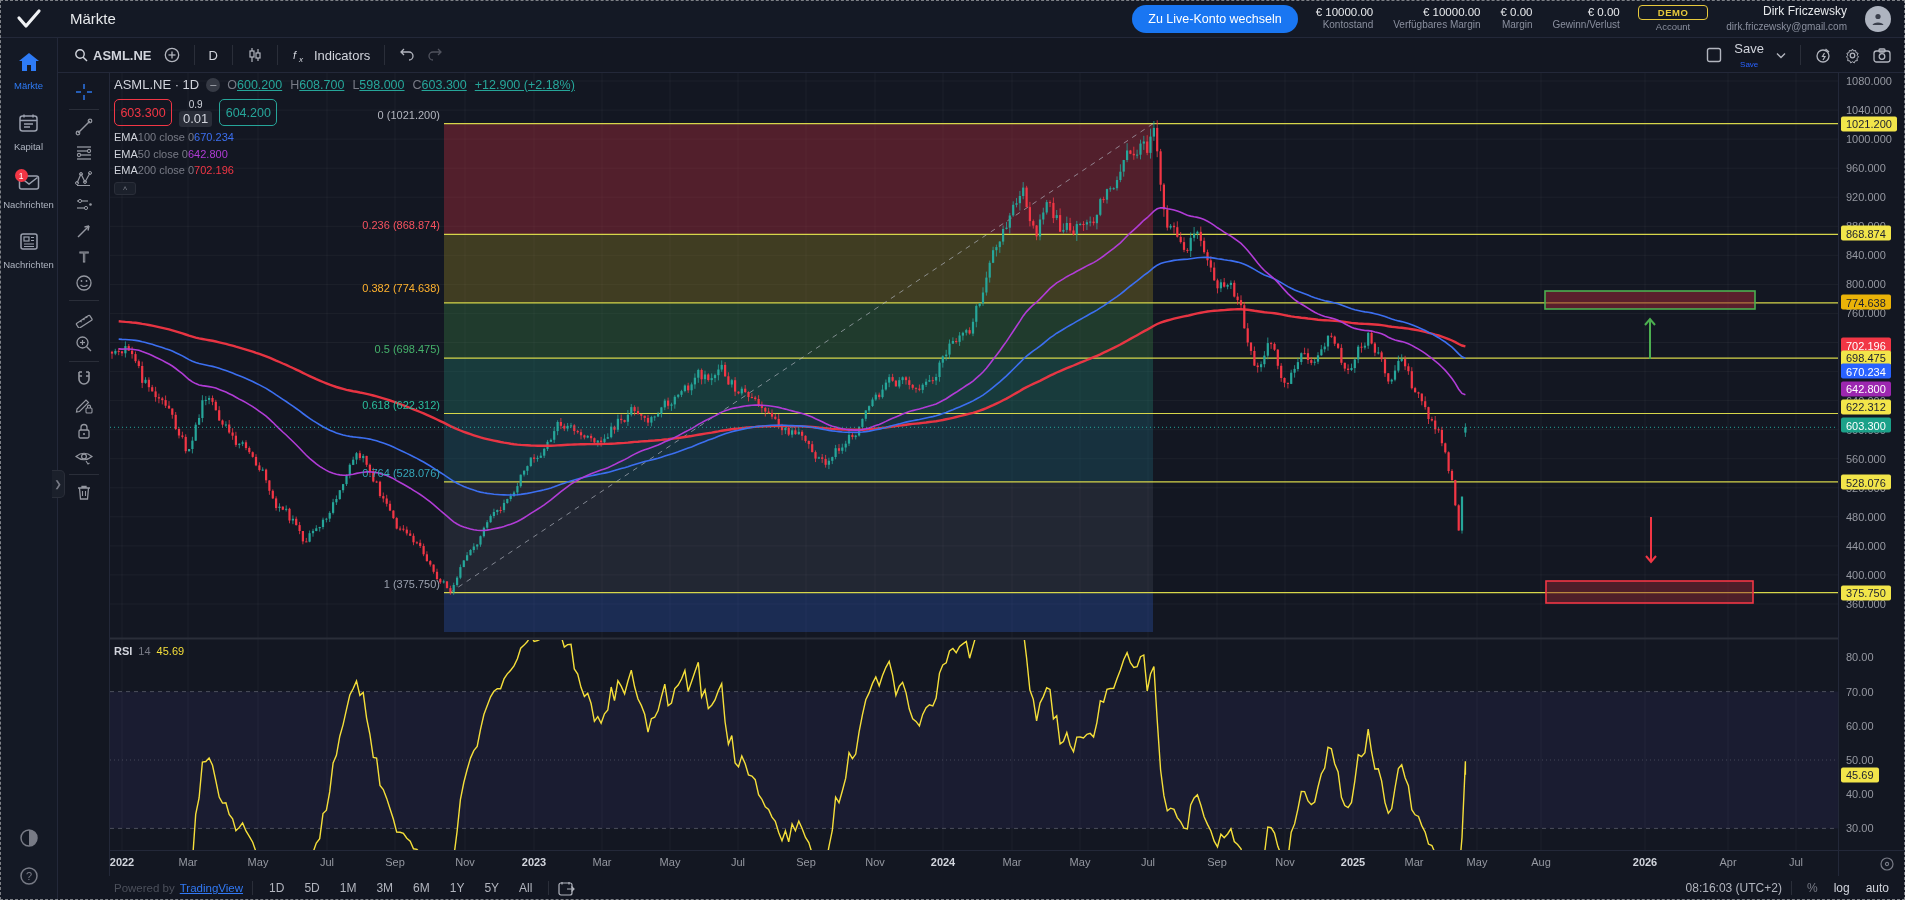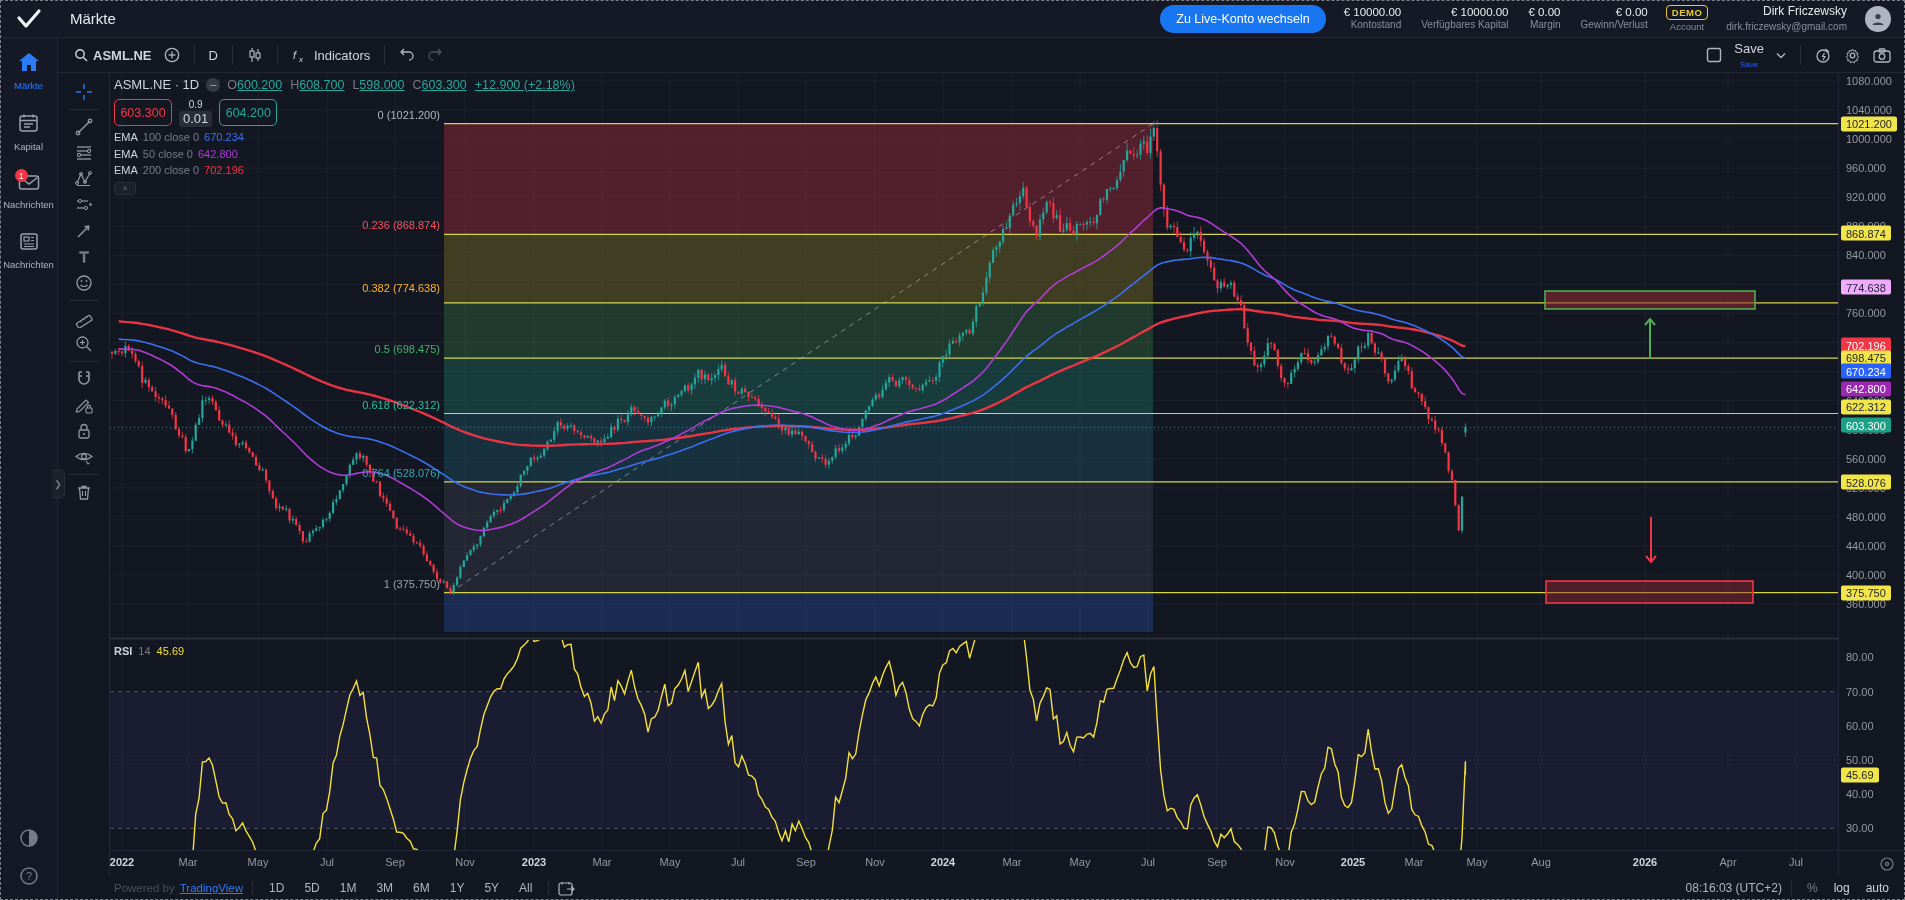--- a/index.html
+++ b/index.html
@@ -9,21 +9,21 @@
   
   .navbar{position:absolute;left:0;top:0;width:1905px;height:38px;background:#141925;border-bottom:1px solid #232839;display:flex;align-items:center;z-index:10;}
   .logo-box{width:58px;height:38px;display:flex;align-items:center;justify-content:center;}
   .nav-title{font-size:15px;color:#e8eaed;margin-left:12px;font-weight:400;}
   .nav-right{margin-left:auto;display:flex;align-items:center;gap:18px;padding-right:14px;}
   .live-btn{background:#1976f2;color:#fff;font-size:12.5px;border:none;border-radius:16px;padding:7px 16px;cursor:pointer;}
   .stat{display:flex;flex-direction:column;align-items:flex-end;line-height:1.25;}
   .stat .v{font-size:11.5px;color:#e8eaed;}
   .stat .l{font-size:10px;color:#8a8f9e;}
   .demo-wrap{display:flex;flex-direction:column;align-items:center;line-height:1.2;}
-  .demo-badge{border:1.5px solid #e7c93c;color:#e7c93c;font-size:9.5px;font-weight:700;border-radius:4px;padding:1px 5px;letter-spacing:.5px;}
+  .demo-badge{border:1.5px solid #e7c93c;color:#e7c93c;font-size:9.5px;font-weight:700;border-radius:4px;padding:1px 19px;letter-spacing:.5px;}
   .demo-sub{font-size:9.5px;color:#8a8f9e;margin-top:1px;}
   .user-wrap{display:flex;flex-direction:column;align-items:flex-end;line-height:1.3;}
   .user-name{font-size:12px;color:#e8eaed;}
   .user-email{font-size:10px;color:#8a8f9e;}
   .avatar{width:26px;height:26px;border-radius:50%;background:#aeb4c0;display:flex;align-items:center;justify-content:center;}
   
   .sidebar{position:absolute;left:0;top:38px;width:58px;height:862px;background:#141925;border-right:1px solid #232839;display:flex;flex-direction:column;align-items:center;padding-top:14px;z-index:9;}
   .side-item{display:flex;flex-direction:column;align-items:center;margin-bottom:22px;cursor:pointer;position:relative;width:58px;}
   .side-item .lbl{font-size:9.5px;color:#aeb4c0;margin-top:4px;text-align:center;}
   .side-item.active .lbl{color:#2e7bf6;}
@@ -60,21 +60,21 @@
   .ohlc{display:flex;gap:8px;font-size:12.5px;}
   .ohlc .k{color:#787b86;}
   .ohlc .v{color:#26a69a;text-decoration:underline;}
   .quote-row{display:flex;align-items:center;gap:7px;margin-top:7px;}
   .q-box{border:1px solid;border-radius:5px;width:58px;height:27px;display:flex;align-items:center;justify-content:center;font-size:12.5px;cursor:pointer;}
   .q-bid{border-color:#f23645;color:#f23645;}
   .q-ask{border-color:#26a69a;color:#26a69a;}
   .q-spread{display:flex;flex-direction:column;align-items:center;line-height:1.2;}
   .q-spread .t{font-size:10px;color:#d1d4dc;}
   .q-spread .b{font-size:13px;color:#d1d4dc;background:#2a2e39;border-radius:3px;padding:0 4px;}
-  .ema-row{font-size:11px;margin-top:4.5px;display:flex;gap:5px;}
+  .ema-row{font-size:11px;margin-top:4.5px;display:flex;}
   .ema-row .n{color:#d1d4dc;}
   .ema-row .p{color:#787b86;}
   .legend-collapse{width:22px;height:13px;border:1px solid #2a2e39;background:#1b202b;border-radius:3px;color:#787b86;font-size:8px;display:flex;align-items:center;justify-content:center;margin-top:6px;cursor:pointer;}
   .rsi-legend{position:absolute;left:4px;top:572px;font-size:11px;display:flex;gap:6px;z-index:6;}
   .rsi-legend .n{color:#d1d4dc;font-weight:bold;}
   .rsi-legend .p{color:#787b86;}
   .fib-label{position:absolute;left:0;width:330px;text-align:right;font-size:11px;z-index:5;white-space:nowrap;}
   
   .bottom-bar{position:absolute;left:58px;top:876px;width:1847px;height:24px;background:#131722;display:flex;align-items:center;font-size:12px;color:#b2b5be;z-index:8;}
   .bb-sep{width:1px;height:14px;background:#2a2e39;margin:0 9px;}
@@ -103,21 +103,21 @@
     <div class="nav-title">Märkte</div>
     <div class="nav-right">
       <button class="live-btn">Zu Live-Konto wechseln</button>
       <div id="nav-stats" style="display:flex;gap:20px;">
           <div class="stat">
       <span class="v">€ 10000.00</span>
       <span class="l">Kontostand</span>
           </div>
           <div class="stat">
       <span class="v">€ 10000.00</span>
-      <span class="l">Verfügbares Kapital</span>
+      <span class="l">Verfügbares Margin</span>
           </div>
           <div class="stat">
       <span class="v">€ 0.00</span>
       <span class="l">Margin</span>
           </div>
           <div class="stat">
       <span class="v">€ 0.00</span>
       <span class="l">Gewinn/Verlust</span>
           </div>
         </div>
@@ -1362,21 +1362,21 @@
       <div class="pa-label" style="top:327.6px">640.000</div>
       <div class="pa-label" style="top:356.7px">600.000</div>
       <div class="pa-label" style="top:385.7px">560.000</div>
       <div class="pa-label" style="top:414.8px">520.000</div>
       <div class="pa-label" style="top:443.8px">480.000</div>
       <div class="pa-label" style="top:472.9px">440.000</div>
       <div class="pa-label" style="top:501.9px">400.000</div>
       <div class="pa-label" style="top:531.0px">360.000</div>
       <div class="pa-badge" style="top:50.7px;background:#f2e54a;color:#1c2030;">1021.200</div>
       <div class="pa-badge" style="top:160.0px;background:#f2e54a;color:#1c2030;">868.874</div>
-      <div class="pa-badge" style="top:214px;background:#f0abfc;color:#1c2030;">774.638</div>
+      <div class="pa-badge" style="top:229.0px;background:#eab308;color:#1c2030;">774.638</div>
       <div class="pa-badge" style="top:272.0px;background:#f23645;color:#fff;">702.196</div>
       <div class="pa-badge" style="top:284.5px;background:#f2e54a;color:#1c2030;">698.475</div>
       <div class="pa-badge" style="top:298.0px;background:#2962ff;color:#fff;">670.234</div>
       <div class="pa-badge" style="top:315.5px;background:#9c27b0;color:#fff;">642.800</div>
       <div class="pa-badge" style="top:333.5px;background:#f2e54a;color:#1c2030;">622.312</div>
       <div class="pa-badge" style="top:352.0px;background:#1ca189;color:#fff;">603.300</div>
       <div class="pa-badge" style="top:409.0px;background:#f2e54a;color:#1c2030;">528.076</div>
       <div class="pa-badge" style="top:519.6px;background:#f2e54a;color:#1c2030;">375.750</div>
       <div class="pa-label" style="top:584.4px">80.00</div>
       <div class="pa-label" style="top:618.6px">70.00</div>

